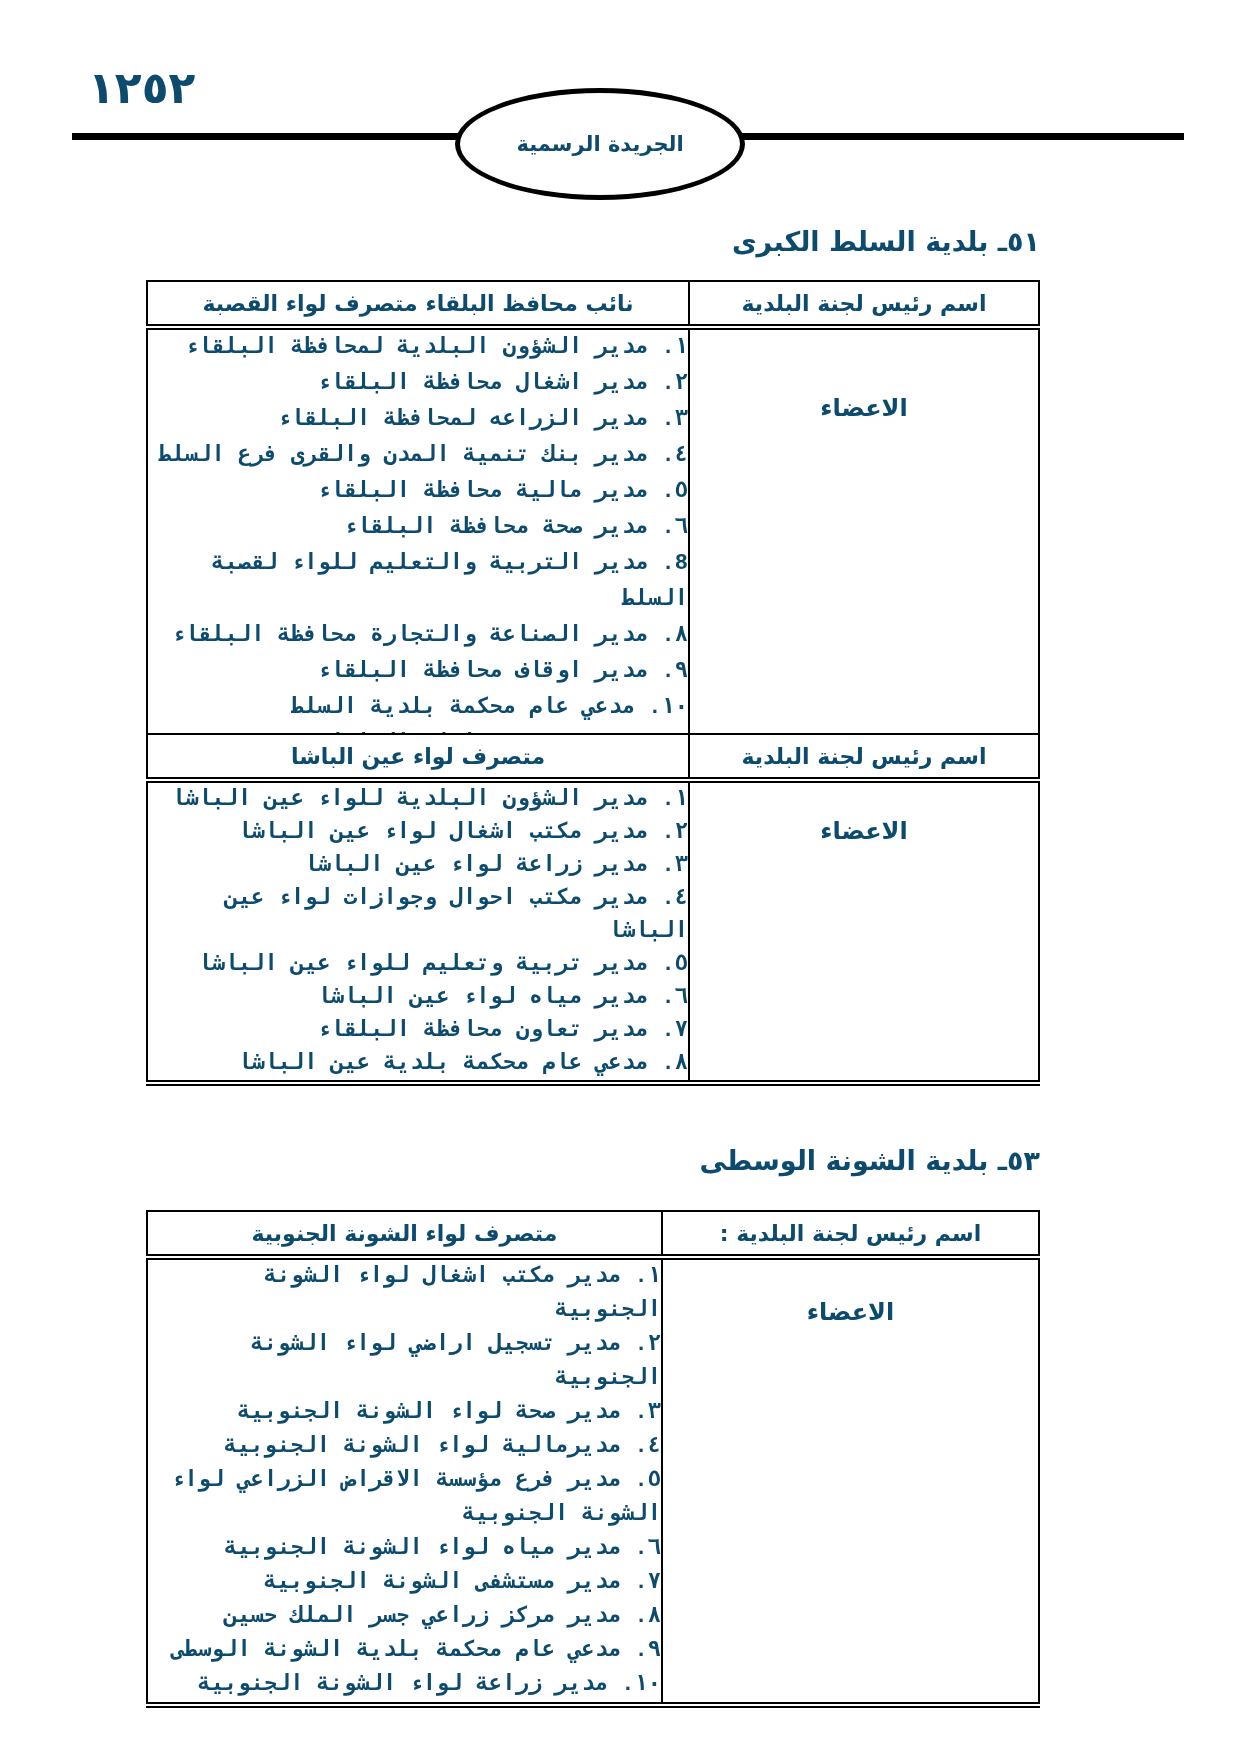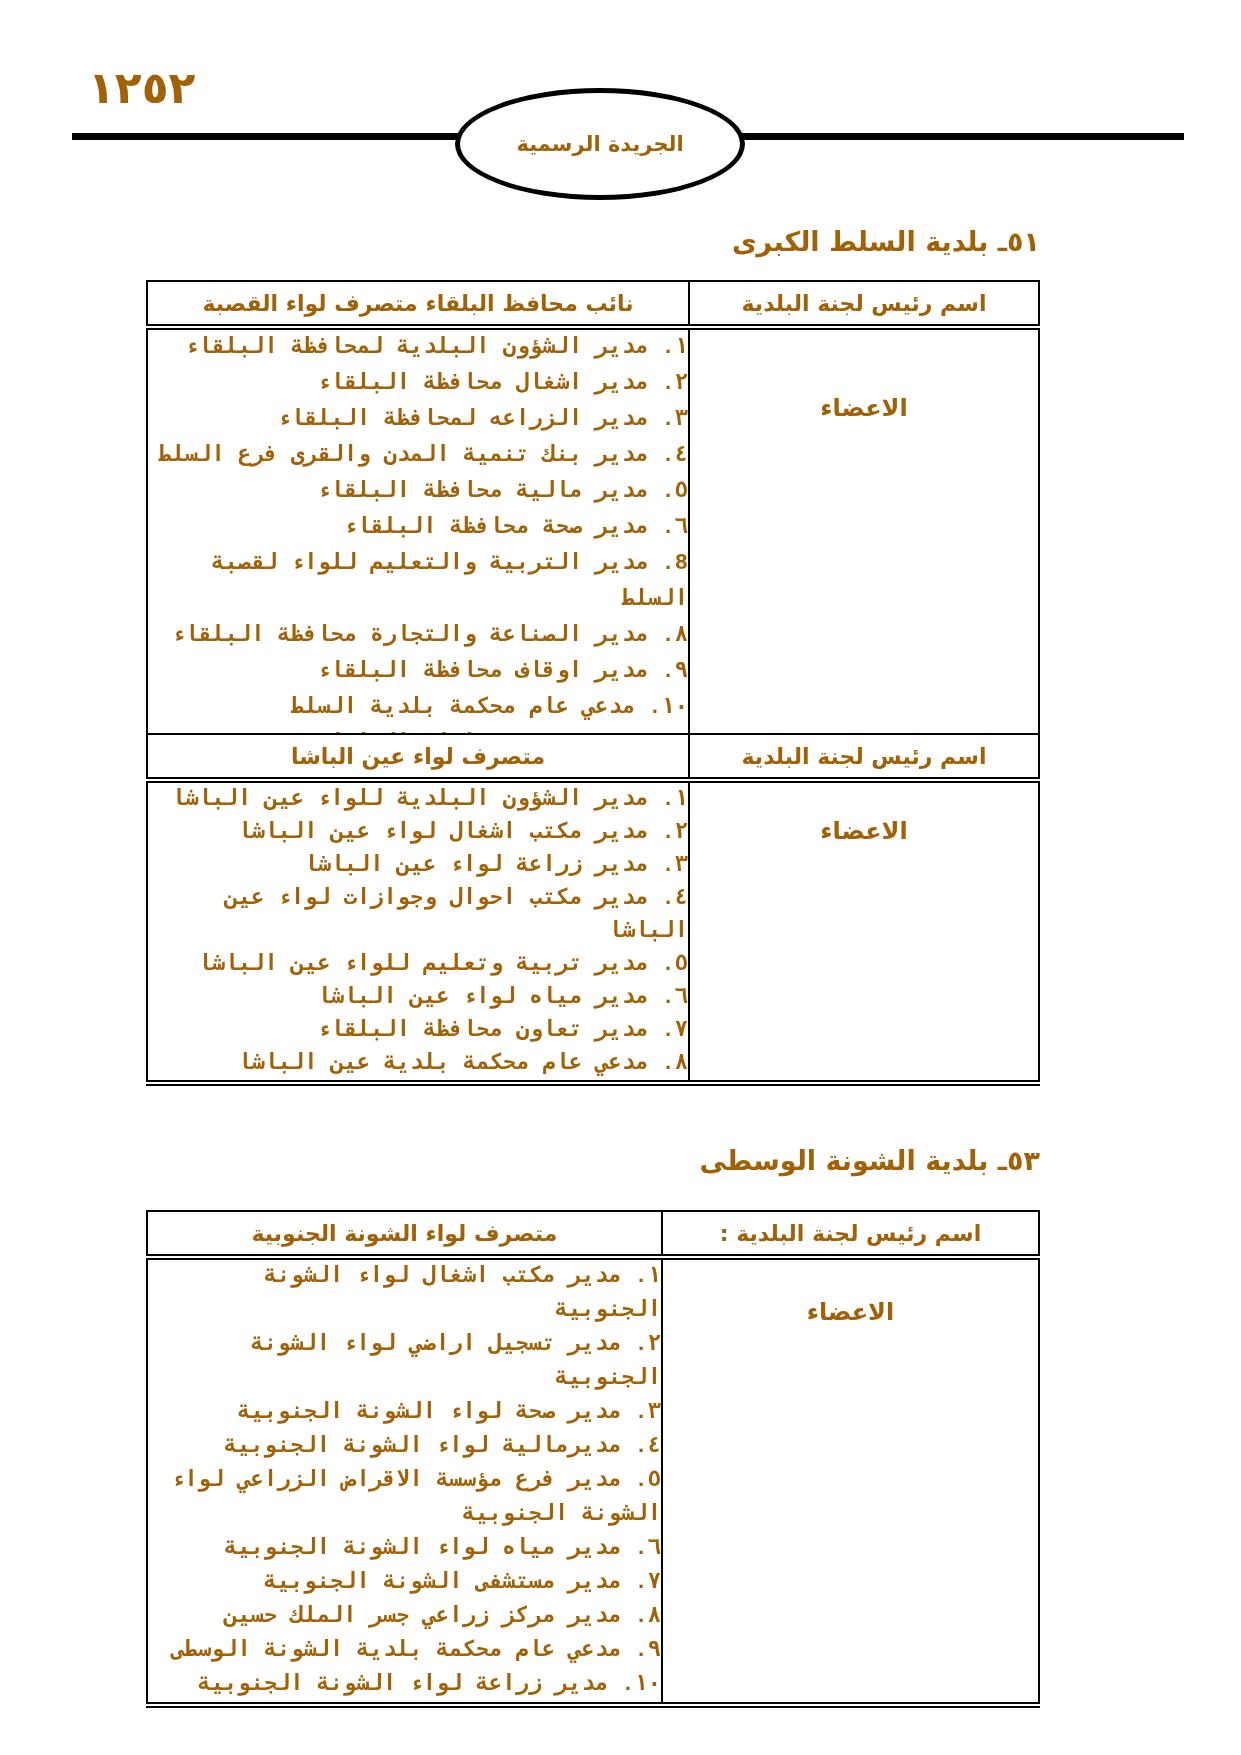--- a/index.html
+++ b/index.html
@@ -1,21 +1,21 @@
 <!DOCTYPE html>
 <html lang="ar" dir="rtl"><head>
 <meta charset="utf-8">
 <style>
   html, body { margin: 0; padding: 0; background: #fff; }
   .page {
     position: relative;
     width: 1241px;
     height: 1755px;
     background: #ffffff;
-    color: #a16207;
+    color: #0c4a6e;
     font-family: "DejaVu Sans", sans-serif;
     direction: rtl;
     overflow: hidden;
   }
 
   
   .page-number {
     position: absolute;
     left: 88px;
     top: 62px;

